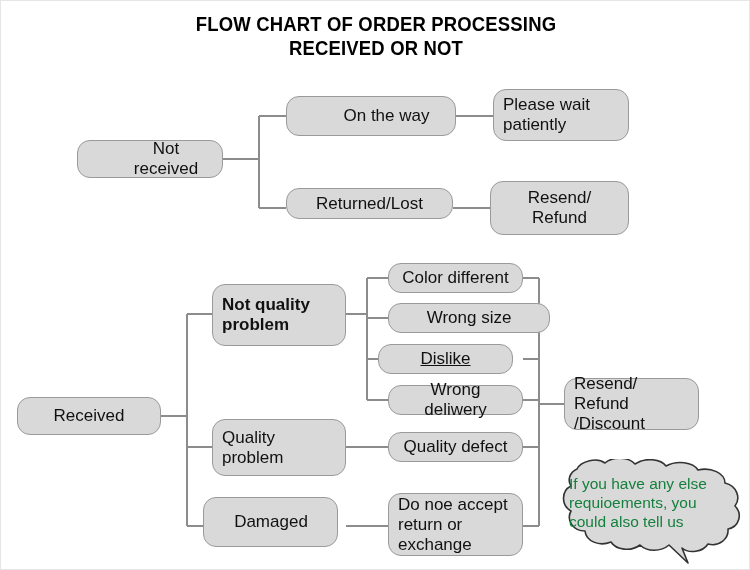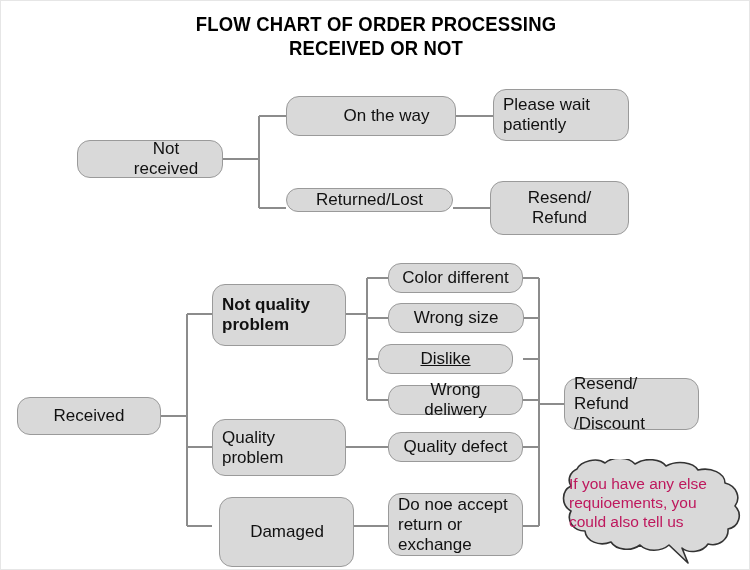--- a/index.html
+++ b/index.html
@@ -72,21 +72,21 @@
     height: 110px;
   }
   .bubble-wrap svg { display: block; }
   .bubble-text {
     position: absolute;
     left: 16px;
     top: 15px;
     width: 158px;
     font-size: 15.5px;
     line-height: 19px;
-    color: #be185d;
+    color: #15803d;
     white-space: pre-line;
   }
 </style>
 </head>
 <body>
 
 <div id="canvas">
 
   <div class="chart-title">FLOW CHART OF ORDER PROCESSING
 RECEIVED OR NOT</div>
@@ -138,21 +138,21 @@
 
   <div class="node center" style="left:285px; top:95px; width:170px; height:40px;padding-left:40px;">
     <span>On the way</span>
   </div>
 
   <div class="node left" style="left:492px; top:88px; width:136px; height:52px;">
     <span>Please wait
 patiently</span>
   </div>
 
-  <div class="node center" style="left:285px; top:187px; width:167px; height:24px;">
+  <div class="node center" style="left:285px; top:187px; width:167px; height:31px;">
     <span>Returned/Lost</span>
   </div>
 
   <div class="node center" style="left:489px; top:180px; width:139px; height:54px;text-align:center;">
     <span>Resend/
 Refund</span>
   </div>
 
   <div class="node center" style="left:16px; top:396px; width:144px; height:38px;">
     <span>Received</span>
@@ -161,29 +161,29 @@
   <div class="node left" style="left:211px; top:283px; width:134px; height:62px;font-weight:bold;">
     <span>Not quality
 problem</span>
   </div>
 
   <div class="node left" style="left:211px; top:418px; width:134px; height:57px;">
     <span>Quality
 problem</span>
   </div>
 
-  <div class="node center" style="left:218px; top:496px; width:135px; height:70px;padding-left:10px;">
+  <div class="node center" style="left:202px; top:496px; width:135px; height:50px;padding-left:10px;">
     <span>Damaged</span>
   </div>
 
   <div class="node center" style="left:387px; top:262px; width:135px; height:30px;">
     <span>Color different</span>
   </div>
 
-  <div class="node center" style="left:387px; top:302px; width:136px; height:30px;">
+  <div class="node center" style="left:387px; top:302px; width:162px; height:30px;">
     <span>Wrong size</span>
   </div>
 
   <div class="node center" style="left:377px; top:343px; width:135px; height:30px;text-decoration:underline;">
     <span>Dislike</span>
   </div>
 
   <div class="node center" style="left:387px; top:384px; width:135px; height:30px;">
     <span>Wrong deliwery</span>
   </div>

